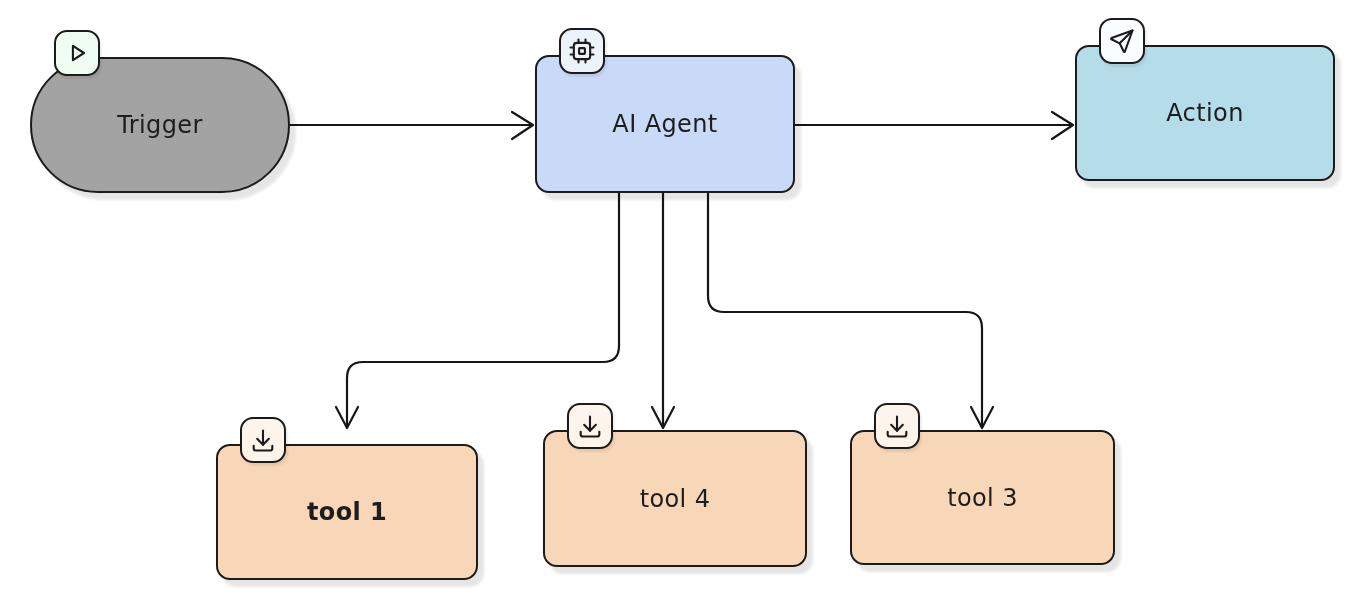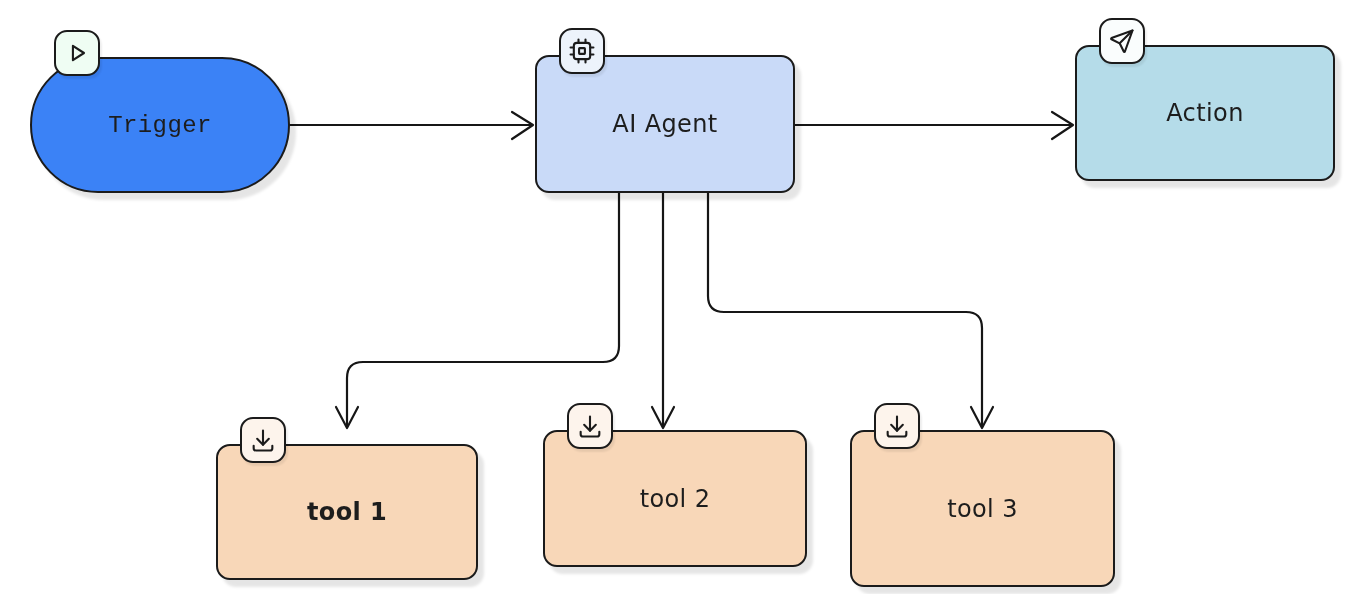--- a/index.html
+++ b/index.html
@@ -46,21 +46,21 @@
     user-select: none;
   }
   .rounded { border-radius: 14px; }
   .stadium { border-radius: 68px; }
 
   .node-trigger { left: 30px;  top: 57px;  width: 260px; height: 136px; }
   .node-agent   { left: 535px; top: 55px;  width: 260px; height: 138px; justify-content: center; }
   .node-action  { left: 1075px;top: 45px;  width: 260px; height: 136px; }
   .node-tool1   { left: 216px; top: 444px; width: 262px; height: 136px; font-weight: bold; }
   .node-tool2   { left: 543px; top: 430px; width: 264px; height: 137px; }
-  .node-tool3   { left: 850px; top: 430px; width: 265px; height: 157px; }
+  .node-tool3   { left: 850px; top: 430px; width: 265px; height: 135px; }
 
   .badge {
     position: absolute;
     left: 22px;
     top: -29px;
     width: 46px;
     height: 46px;
     box-sizing: border-box;
     border: 2.5px solid #1b1b1b;
     border-radius: 13px;
@@ -107,21 +107,21 @@
       <path class="edge" d="M663 193 L663 426"></path>
       <path class="edge" d="M652 407 L663 428 L674 407"></path>
     </g>
 
     <g>
       <path class="edge" d="M708 193 L708 296 Q708 312 724 312 L966 312 Q982 312 982 328 L982 426"></path>
       <path class="edge" d="M971 407 L982 428 L993 407"></path>
     </g>
   </svg>
 
-  <div class="node stadium node-trigger" style="background: #3b82f6; font-family: Liberation Mono, monospace;">
+  <div class="node stadium node-trigger" style="background: #a3a3a3;">
     <div class="badge" style="background: rgb(239, 253, 243);">
       <svg viewBox="0 0 24 24">
         <path d="M8.5 5.8 L18 12 L8.5 18.2 Z"></path>
       </svg>
     </div>
     <span class="label">Trigger</span>
   </div>
 
   <div class="node rounded node-agent" style="background: rgb(201, 218, 248);">
     <div class="badge" style="background: rgb(237, 243, 251);">
@@ -156,21 +156,21 @@
   </div>
 
   <div class="node rounded node-tool2" style="background: rgb(248, 215, 184);">
     <div class="badge" style="background: rgb(253, 244, 236);">
       <svg viewBox="0 0 24 24">
         <path d="M4 17 v2 a2 2 0 0 0 2 2 h12 a2 2 0 0 0 2 -2 v-2"></path>
         <path d="M7 11 l5 5 l5 -5"></path>
         <path d="M12 4 v12"></path>
       </svg>
     </div>
-    <span class="label">tool 2</span>
+    <span class="label">tool 4</span>
   </div>
 
   <div class="node rounded node-tool3" style="background: rgb(248, 215, 184);">
     <div class="badge" style="background: rgb(253, 244, 236);">
       <svg viewBox="0 0 24 24">
         <path d="M4 17 v2 a2 2 0 0 0 2 2 h12 a2 2 0 0 0 2 -2 v-2"></path>
         <path d="M7 11 l5 5 l5 -5"></path>
         <path d="M12 4 v12"></path>
       </svg>
     </div>

